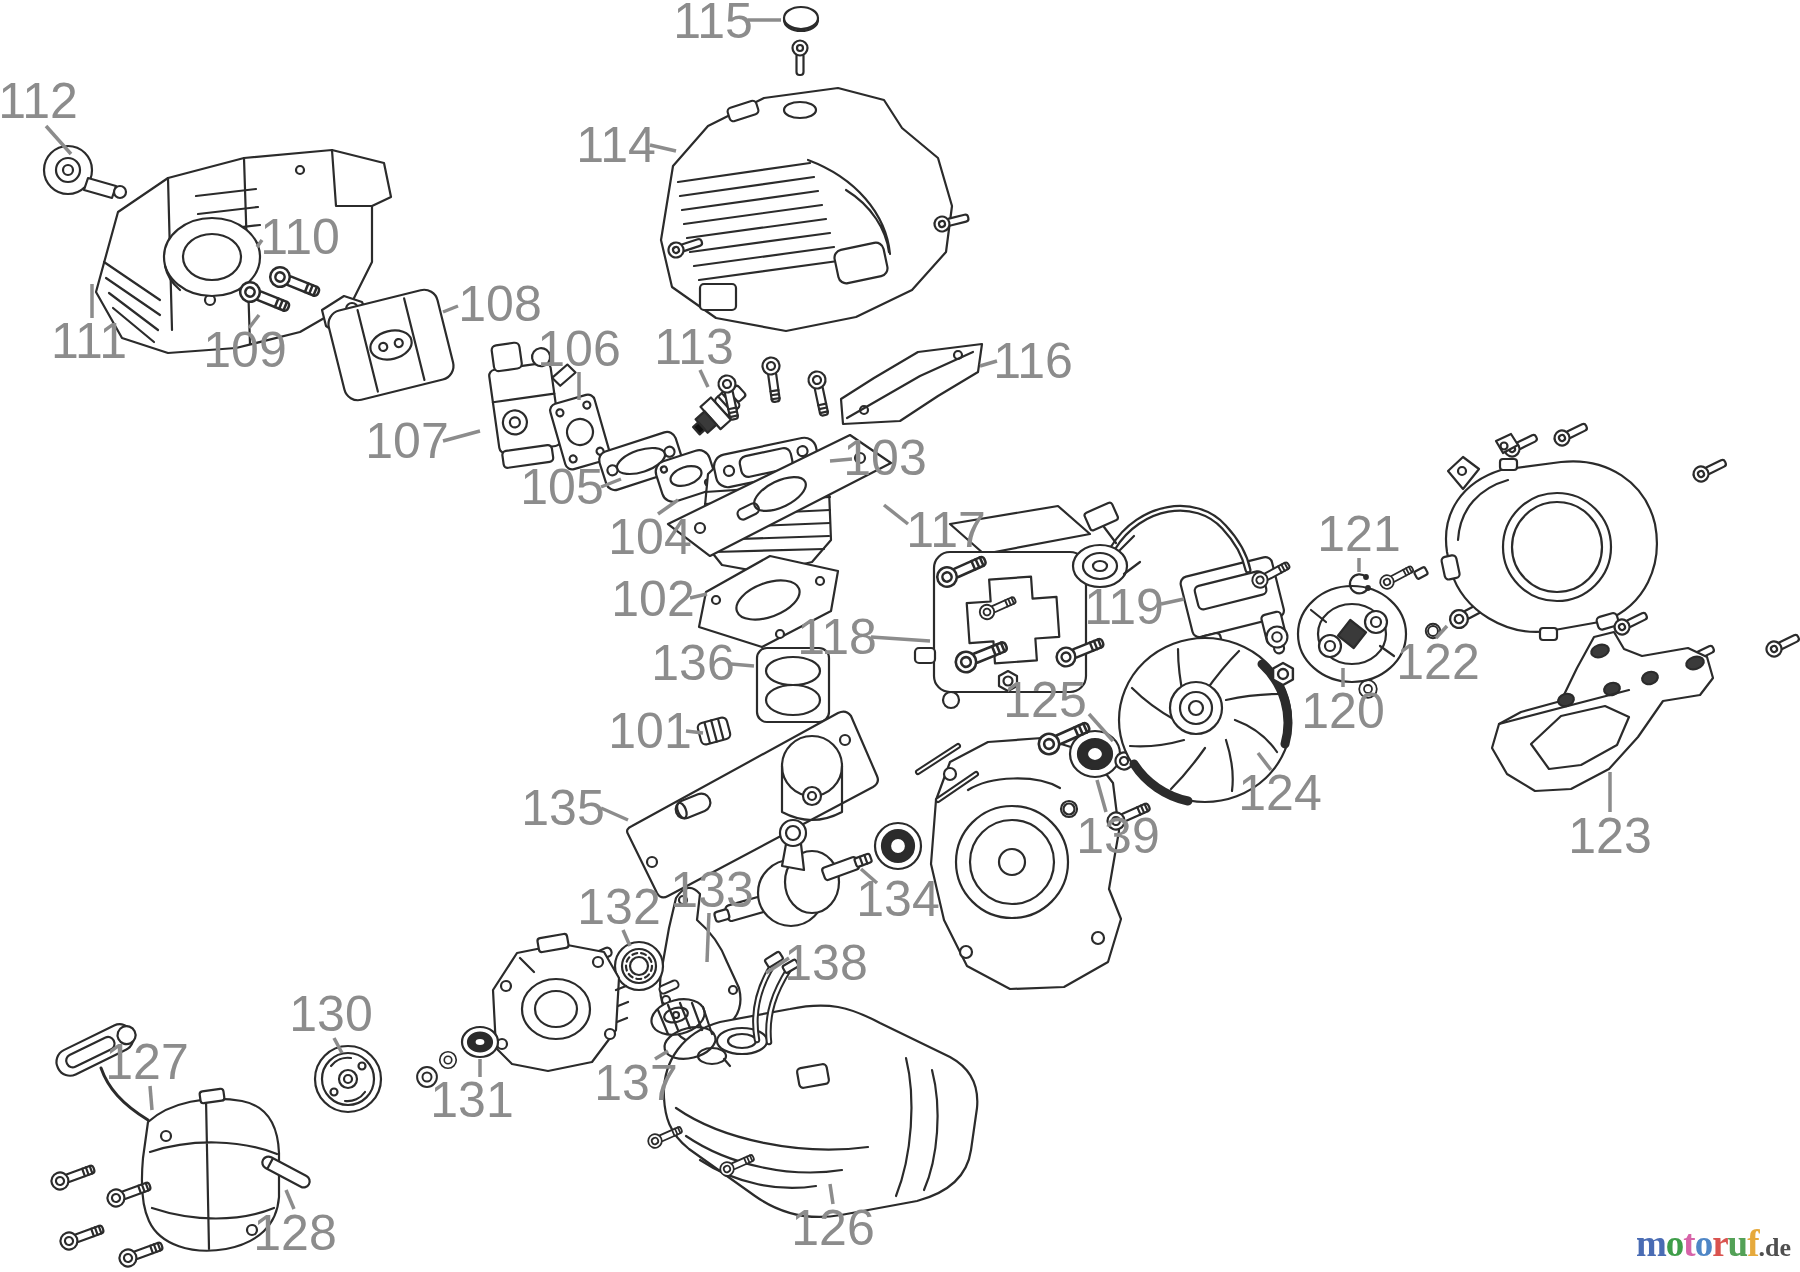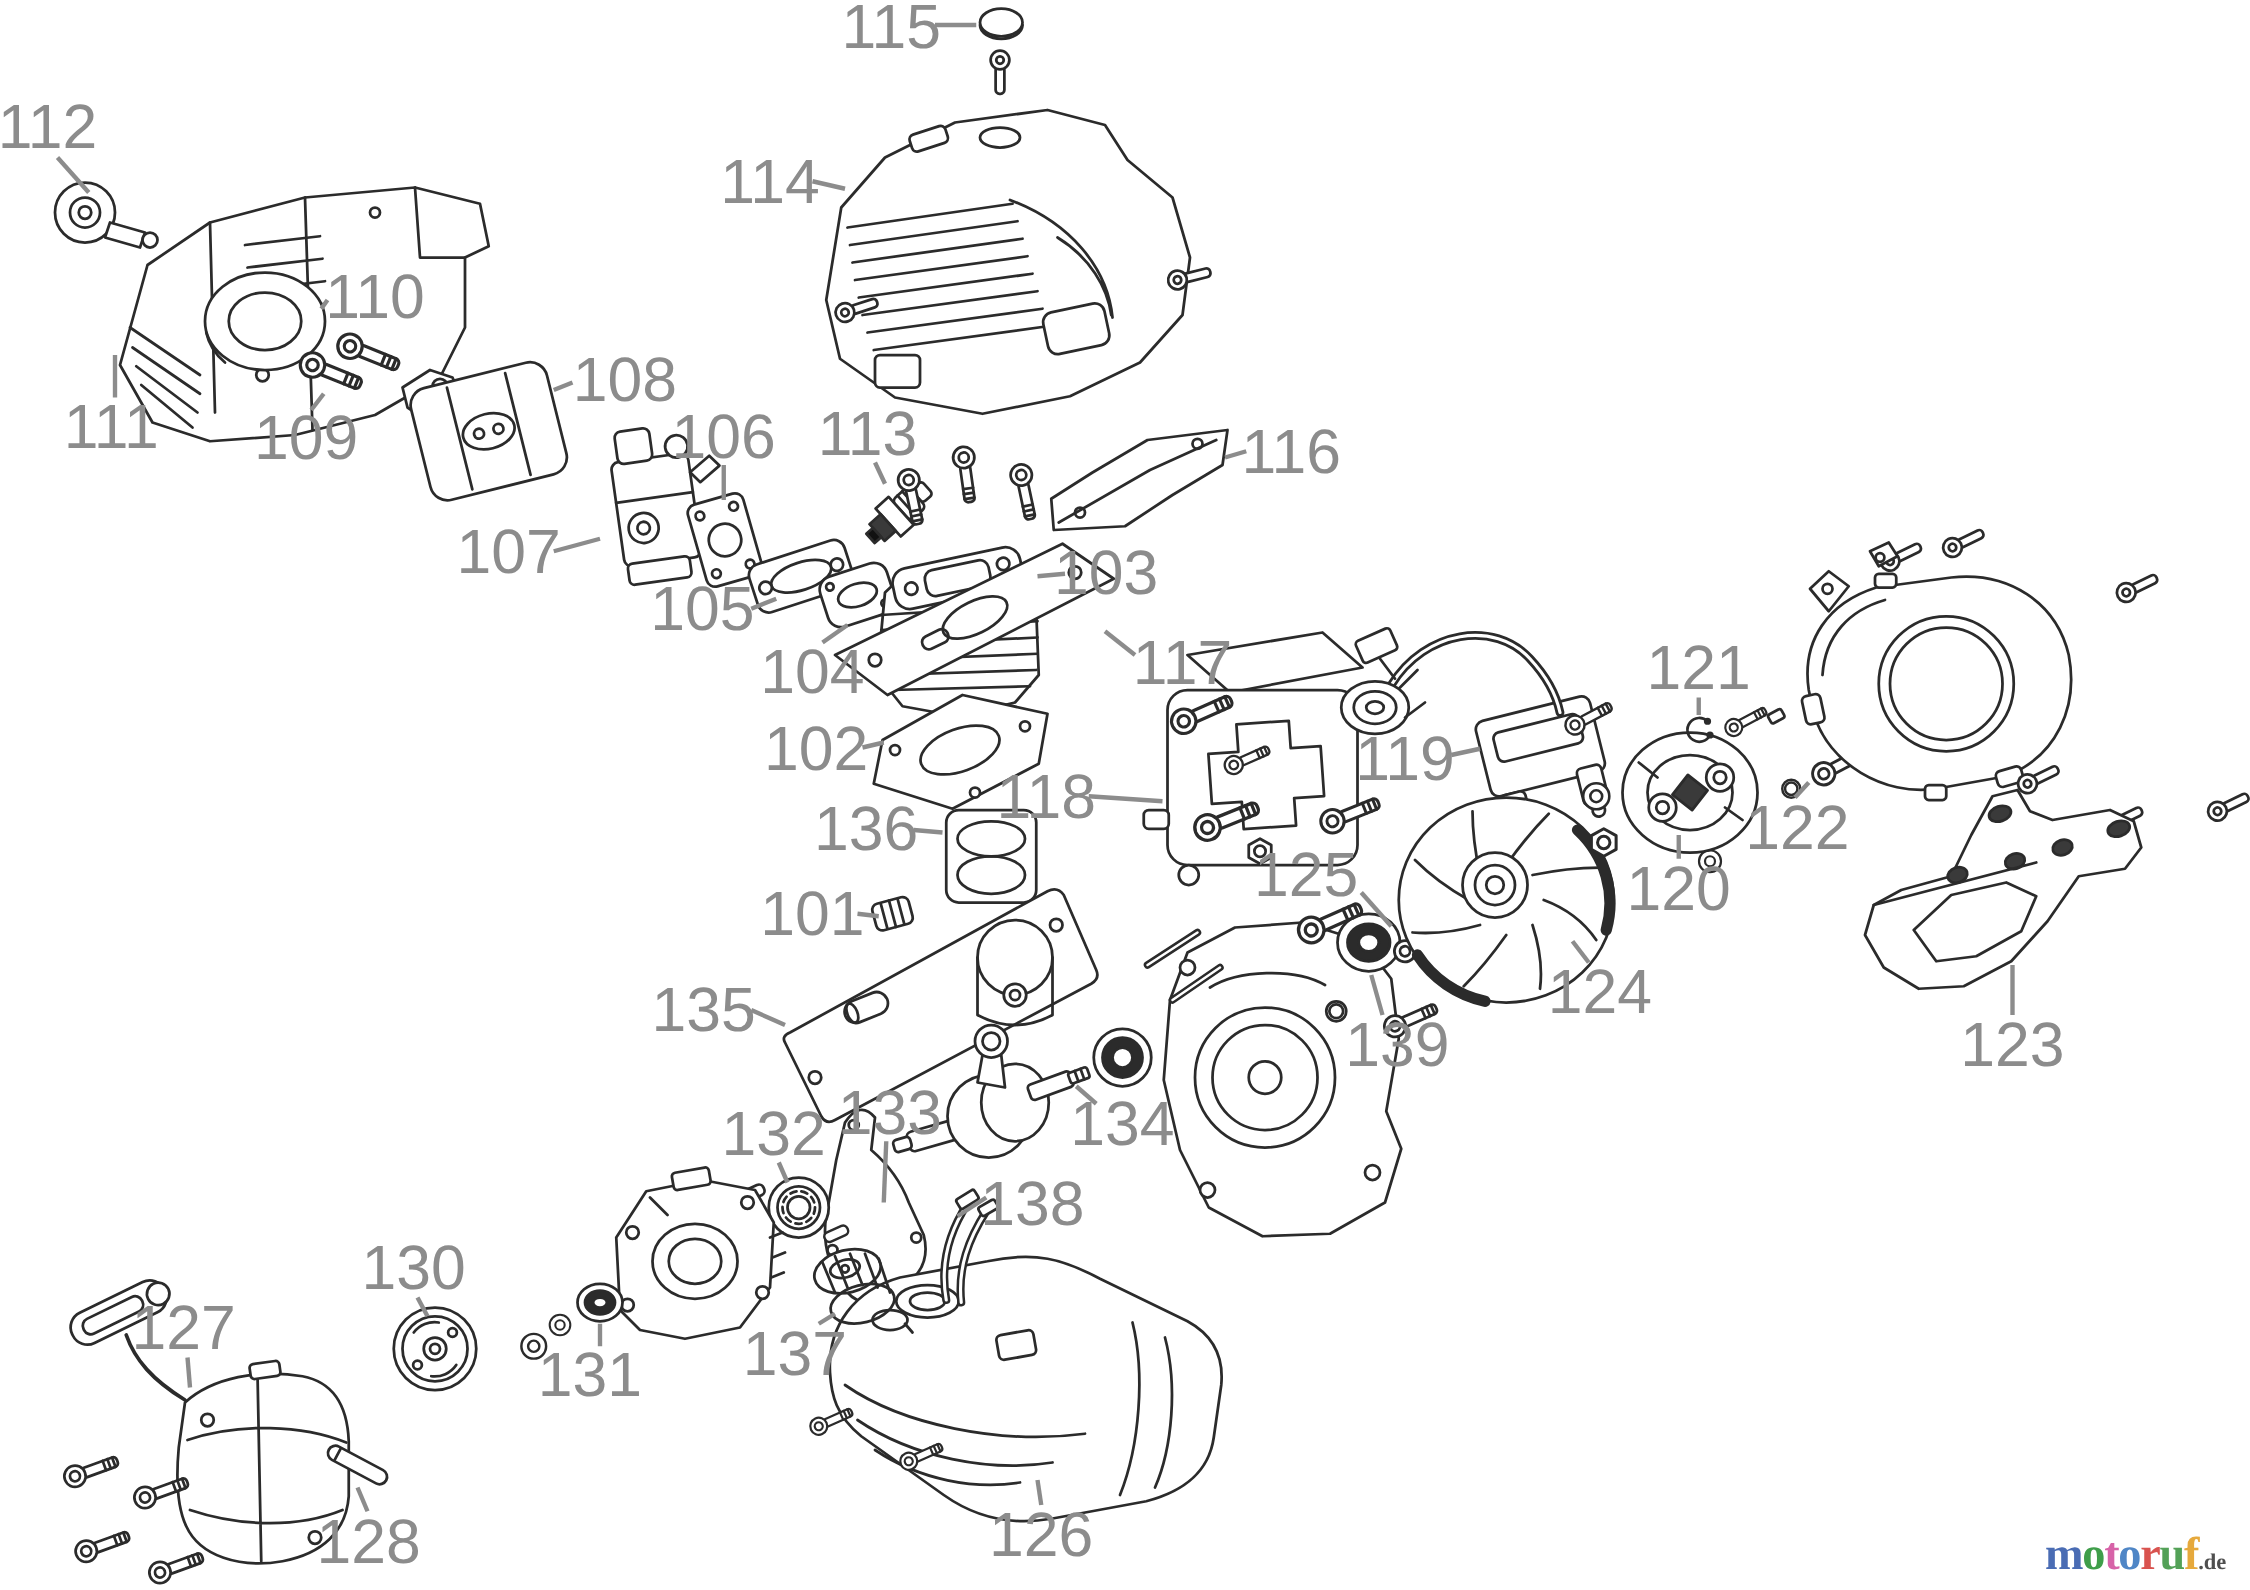--- a/index.html
+++ b/index.html
@@ -3,21 +3,21 @@
 <meta charset="utf-8">
 <style>
   html,body{margin:0;padding:0;}
   body{width:1800px;height:1272px;background:#ffffff;overflow:hidden;
        font-family:"Liberation Sans", sans-serif;}
   .stage{position:relative;width:1800px;height:1272px;background:#fff;}
   .stage svg{position:absolute;left:0;top:0;}
   #logo{position:absolute;left:1636px;top:1222px;width:170px;
         font-family:"Liberation Serif", serif;font-weight:700;font-size:37px;
         letter-spacing:-1px;white-space:nowrap;}
-  #logo .logo-small{font-size:18px;letter-spacing:0;}
+  #logo .logo-small{font-size:26px;letter-spacing:0;}
 </style>
 </head>
 <body style="background: rgb(255, 255, 255);">
 
 <div class="stage">
 <svg width="1800" height="1272" viewBox="0 0 1800 1272">
   <defs>
     <g id="d-bolt">
       <rect x="6" y="-4" width="30" height="8" rx="3"></rect>
       <line x1="25" y1="-4" x2="25" y2="4"></line>

